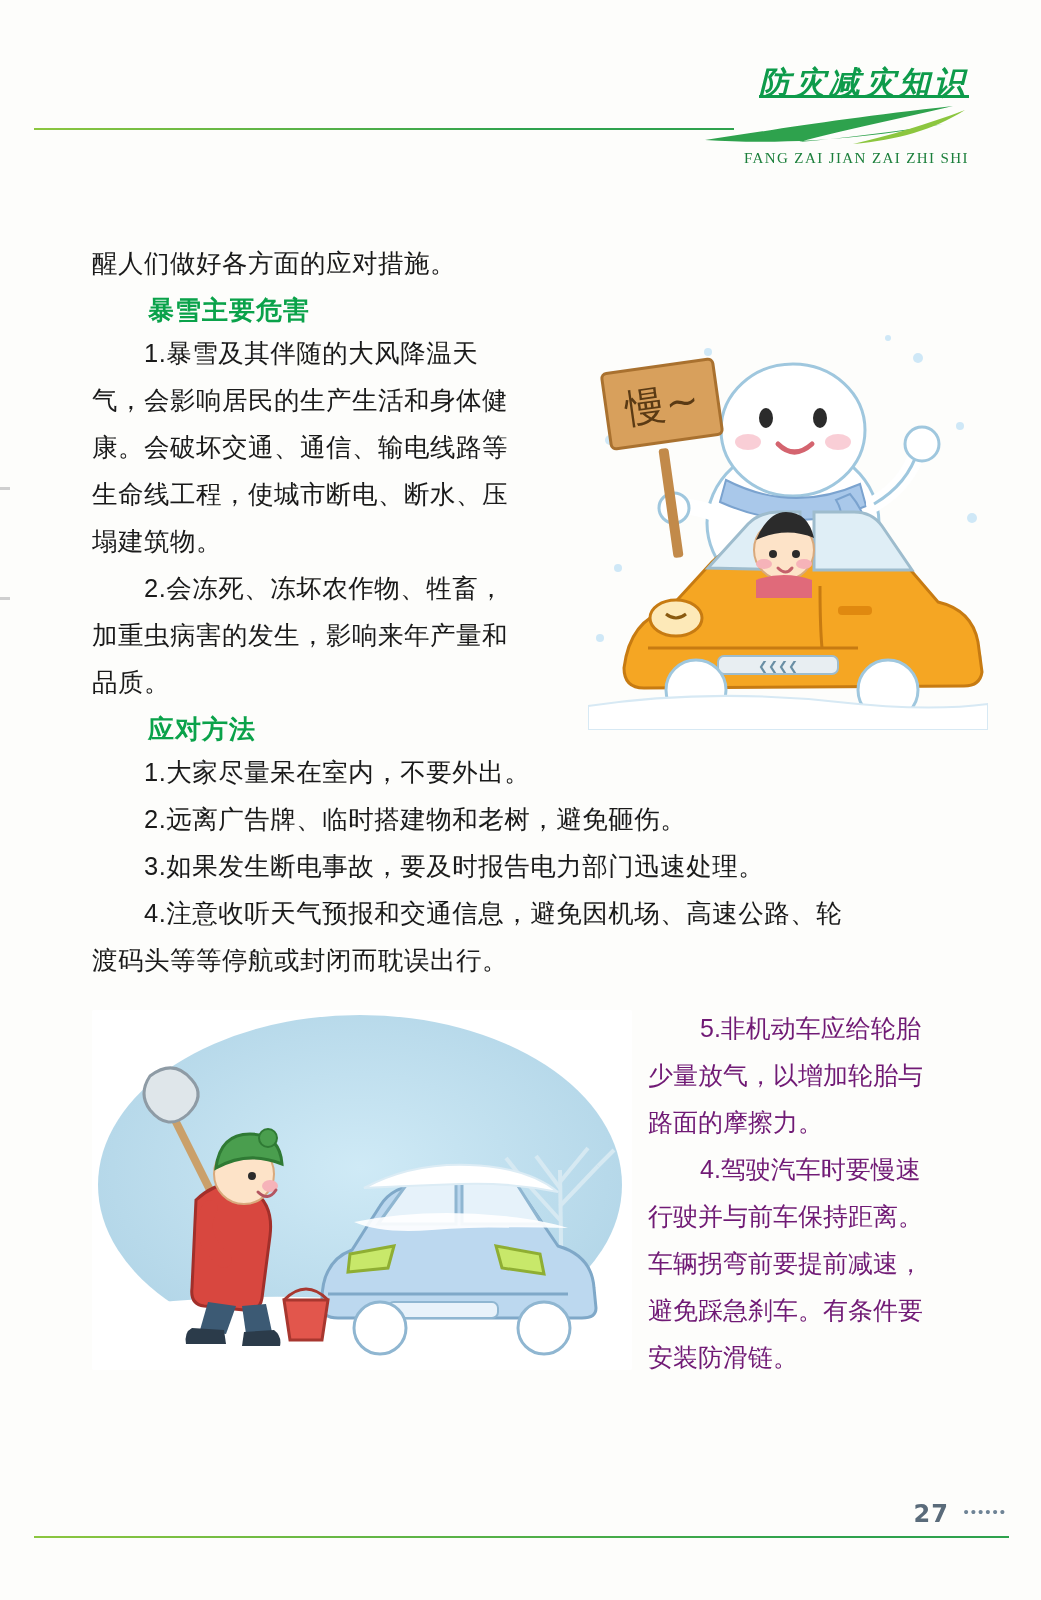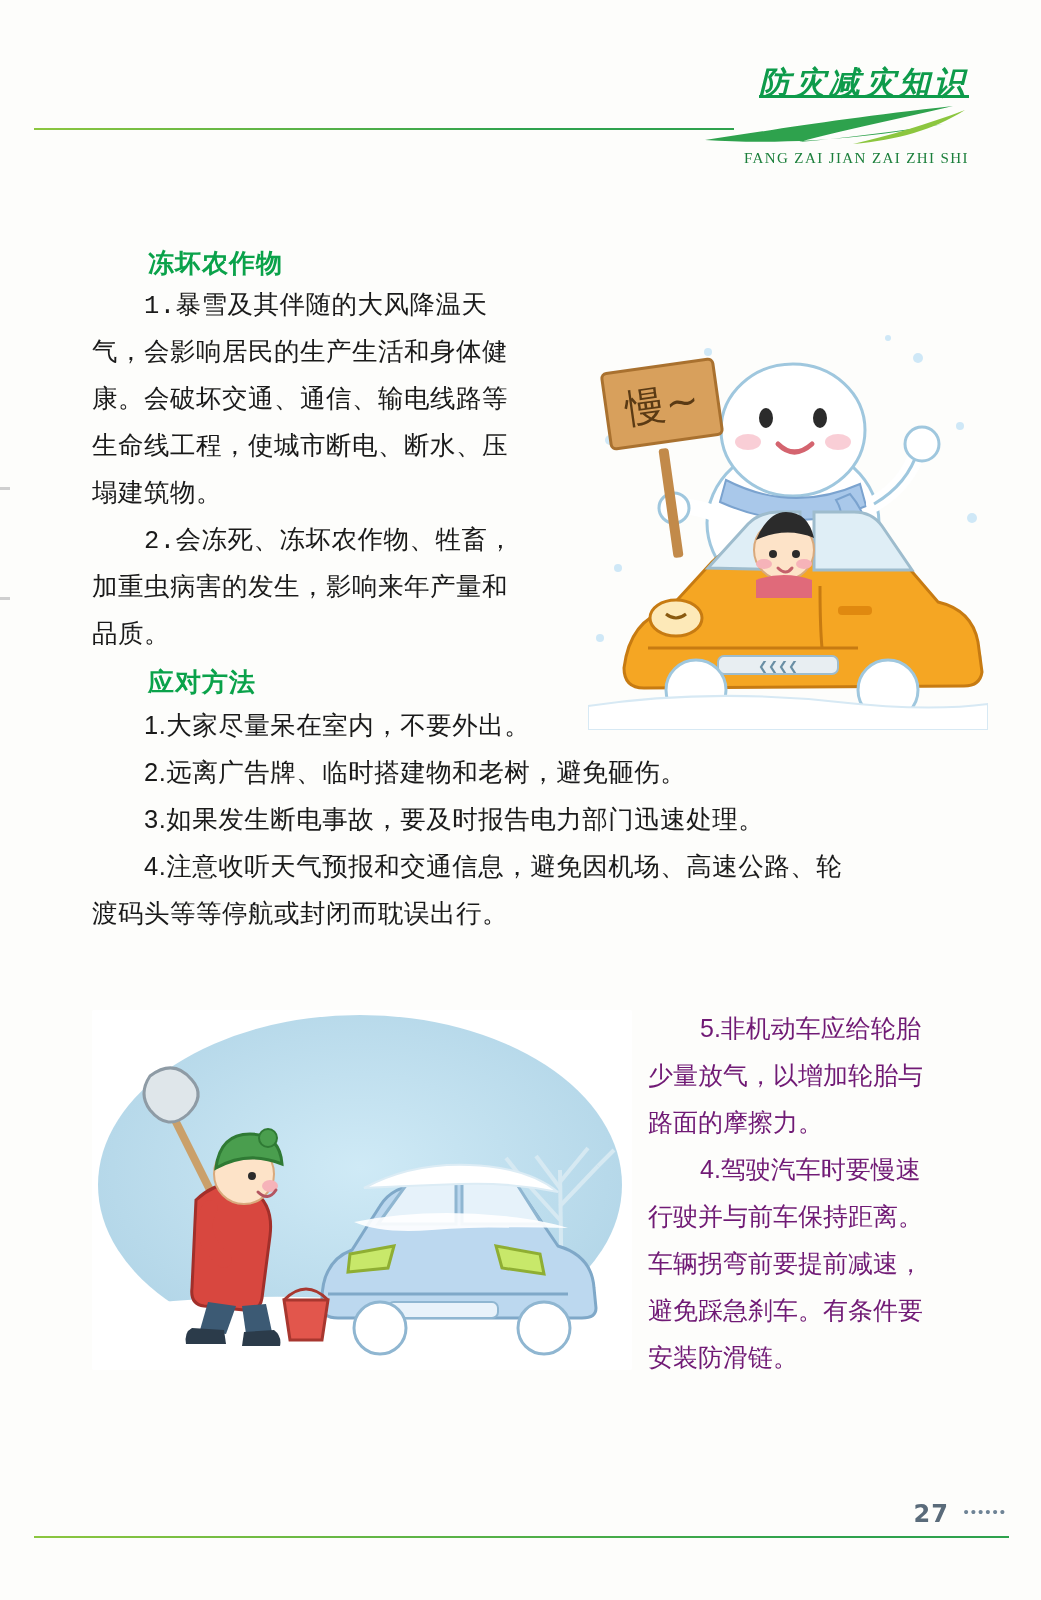--- a/index.html
+++ b/index.html
@@ -89,21 +89,20 @@
     margin: 6px 0 2px 0;
     font-size: 26px;
     font-weight: bold;
     color: #0aa24a;
     letter-spacing: 1px;
     text-indent: 56px;
   }
 
   .narrow {
     width: 490px;
-    font-family: Liberation Mono, monospace;
   }
   .full {
     width: 872px;
   }
   .indent {
     text-indent: 52px;
   }
 
   
   .illus-top {
@@ -192,22 +191,23 @@
 
     <div class="header-title">防灾减灾知识</div>
     <div class="header-pinyin">FANG ZAI JIAN ZAI ZHI SHI</div>
   </div>
 
   <div class="edge-mark" style="top:487px"></div>
   <div class="edge-mark" style="top:597px"></div>
 
   <div class="content">
 
-
-    <p class="section-head">冻坏农作物</p>
+    <p class="body-line full">醒人们做好各方面的应对措施。</p>
+
+    <p class="section-head">暴雪主要危害</p>
 
     <p class="body-line narrow indent">1.暴雪及其伴随的大风降温天</p>
     <p class="body-line narrow">气，会影响居民的生产生活和身体健</p>
     <p class="body-line narrow">康。会破坏交通、通信、输电线路等</p>
     <p class="body-line narrow">生命线工程，使城市断电、断水、压</p>
     <p class="body-line narrow">塌建筑物。</p>
 
     <p class="body-line narrow indent">2.会冻死、冻坏农作物、牲畜，</p>
     <p class="body-line narrow">加重虫病害的发生，影响来年产量和</p>
     <p class="body-line narrow">品质。</p>

